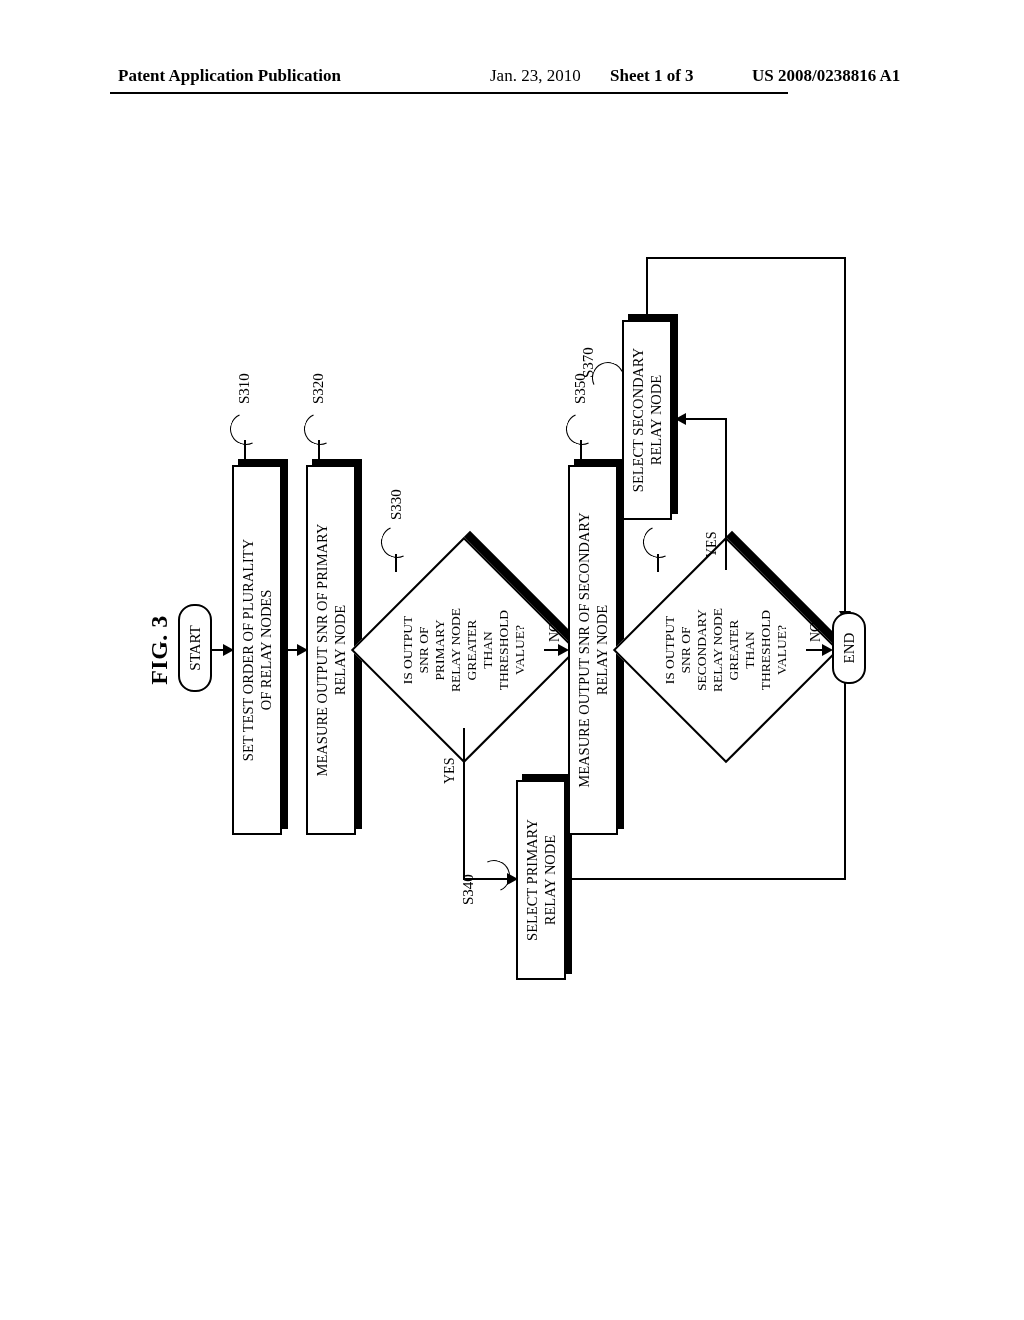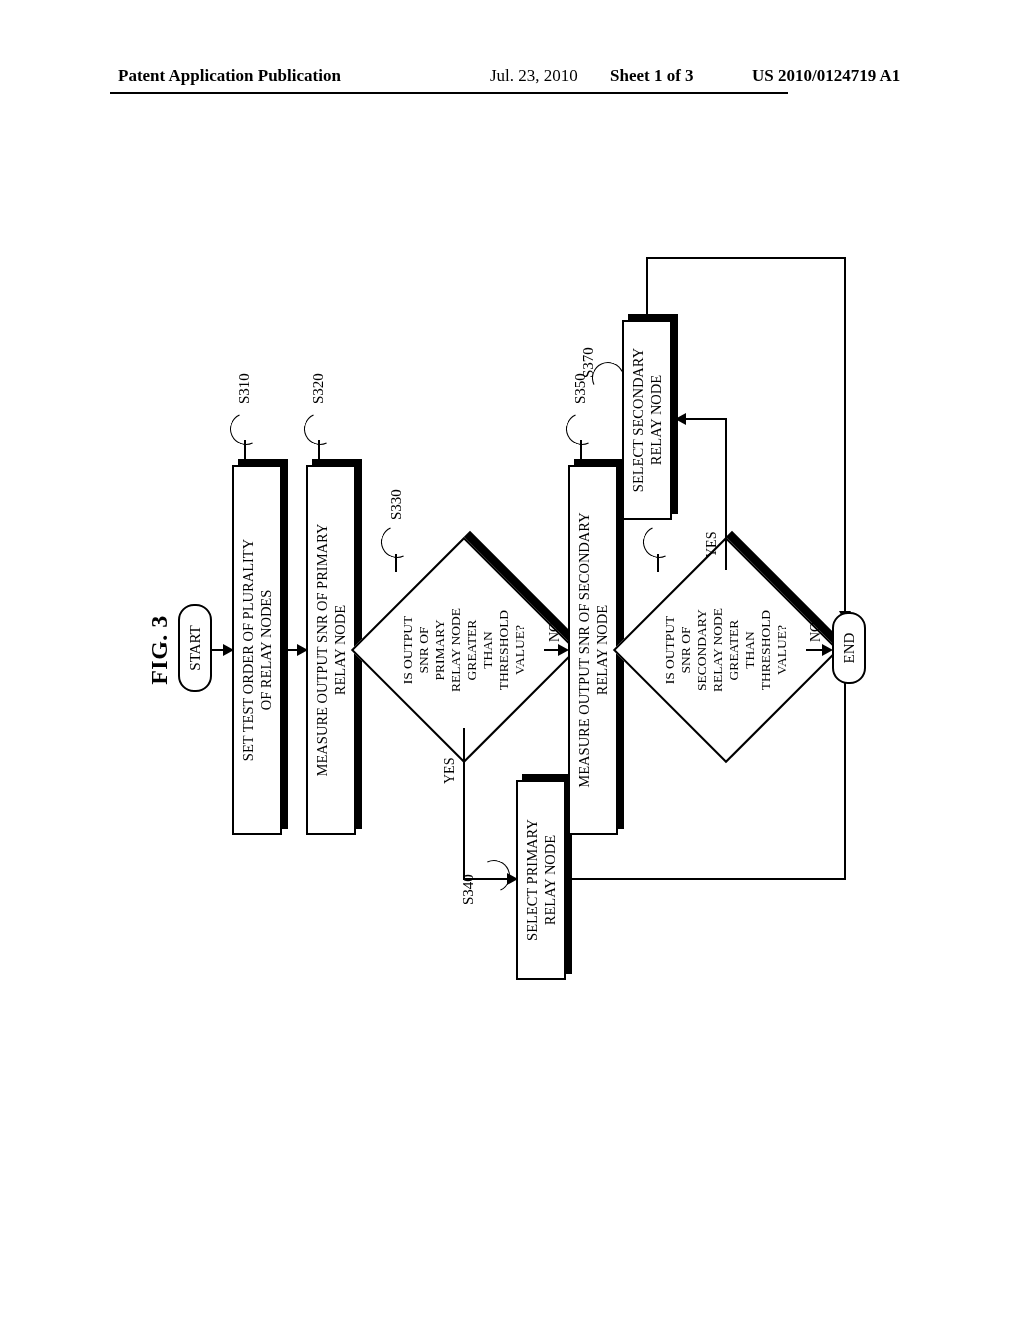--- a/index.html
+++ b/index.html
@@ -146,23 +146,23 @@
     transform: rotate(20deg);
   }
 </style>
 </head>
 <body>
 
 <div class="page">
 
   <div class="header">
     <span class="left">Patent Application Publication</span>
-    <span class="date">Jul. 23, 2010</span>
+    <span class="date">Jan. 23, 2010</span>
     <span class="sheet">Sheet 1 of 3</span>
-    <span class="pubno">US 2010/0124719 A1</span>
+    <span class="pubno">US 2008/0238816 A1</span>
   </div>
   <div class="header-line"></div>
 
   <div class="diagram">
     <div class="fig-label">FIG. 3</div>
 
     <div class="term" style="left:468px; top:46px; width:84px;">
       <span>START</span>
     </div>
     <div class="line-v" style="left:509px; top:79px; height:14px;"></div>

